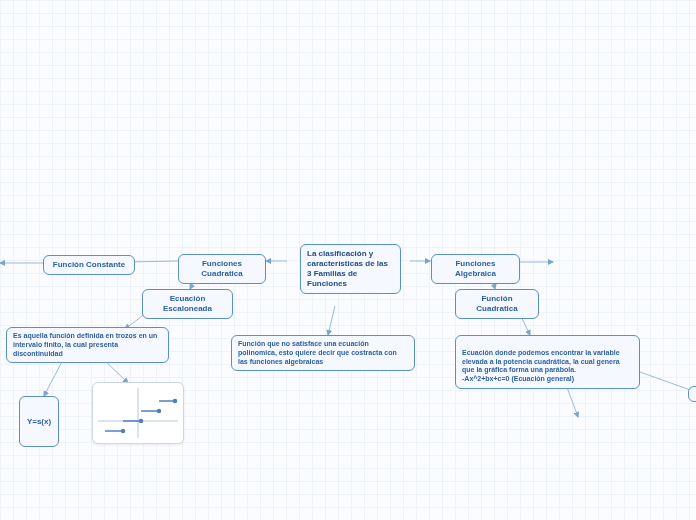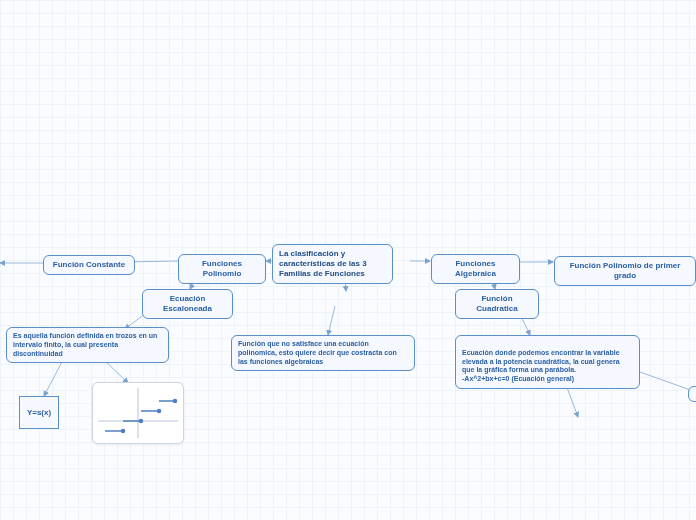--- a/index.html
+++ b/index.html
@@ -23,25 +23,25 @@
     line-height:1.25;
     padding:4px 6px;
     box-sizing:border-box;
     font-weight:600;
   }
   .node.center{font-weight:700;color:#234d85}
   .node.desc{font-weight:600;font-size:7px;color:#2b5fa3}
   .formula{
     position:absolute;
     border:1px solid #5b8fc7;
-    border-radius:0;
+    border-radius:6px;
     background:#f5f9ff;
     color:#2b5fa3;
     font-size:8px;
-    padding:11px 6px;
+    padding:20px 6px;
     box-sizing:border-box;
     font-weight:600;
   }
   .thumb{
     position:absolute;
     width:90px;height:60px;
     border:1px solid #ccd6e6;
     border-radius:6px;
     background:#fff;
     box-shadow:0 1px 3px rgba(0,0,0,0.08);
@@ -85,26 +85,26 @@
     <path d="M490,269 L495,289"></path>
 
     <path d="M515,304 L530,335"></path>
 
     <path d="M565,382 L578,417"></path>
 
     <path d="M640,372 L696,392"></path>
   </g>
 </svg>
 
-<div class="node center" style="left:272px;top:244px;width:121px">
+<div class="node center" style="left:300px;top:244px;width:101px">
   <span>La clasificación y características de las 3 Familias de Funciones</span>
 </div>
 
 <div class="node" style="left:178px;top:254px;width:88px;text-align:center">
-  <span>Funciones Polinomio</span>
+  <span>Funciones Cuadratica</span>
 </div>
 
 <div class="node" style="left:43px;top:255px;width:92px;text-align:center">
   <span>Función Constante</span>
 </div>
 
 <div class="node" style="left:142px;top:289px;width:91px;text-align:center">
   <span>Ecuación Escaloneada</span>
 </div>
 
@@ -135,23 +135,20 @@
 
 
 <div class="node desc" style="left:231px;top:335px;width:184px">
   <span>Función que no satisface una ecuación polinomica, esto quiere decir que costracta con las funciones algebraicas</span>
 </div>
 
 <div class="node" style="left:431px;top:254px;width:89px;text-align:center">
   <span>Funciones Algebraica</span>
 </div>
 
-<div class="node" style="left:554px;top:256px;width:142px;text-align:center">
-  <span>Función Polinomio de primer grado</span>
-</div>
 
 <div class="node" style="left:455px;top:289px;width:84px;text-align:center">
   <span>Función Cuadratica</span>
 </div>
 
 <div class="node desc" style="left:455px;top:335px;width:185px;white-space:pre-line">
   <span>Ecuación donde podemos encontrar la variable elevada a la potencia cuadrática, la cual genera que la gráfica forma una parábola.
 -Ax^2+bx+c=0  (Ecuación general)</span>
 </div>
 

